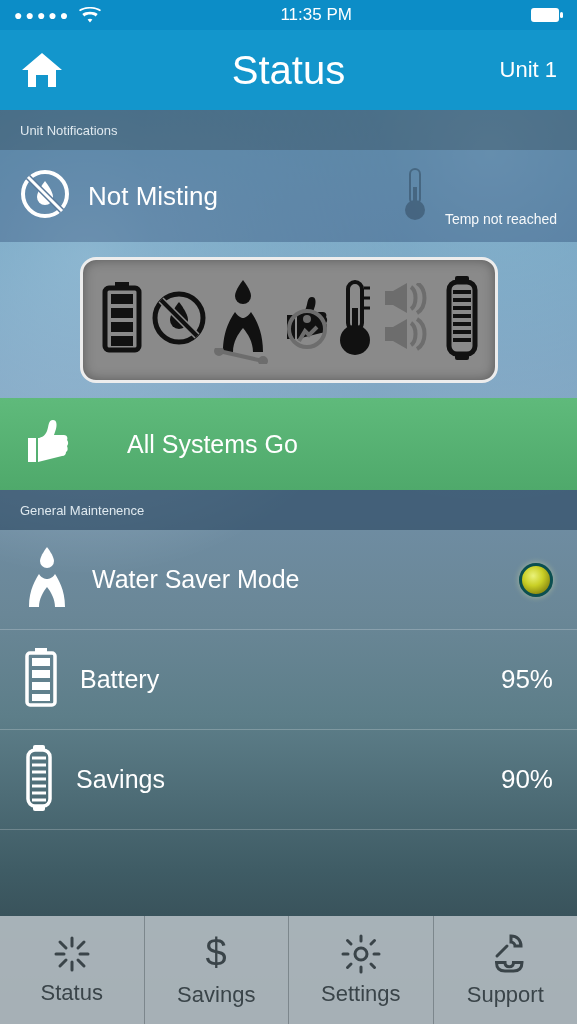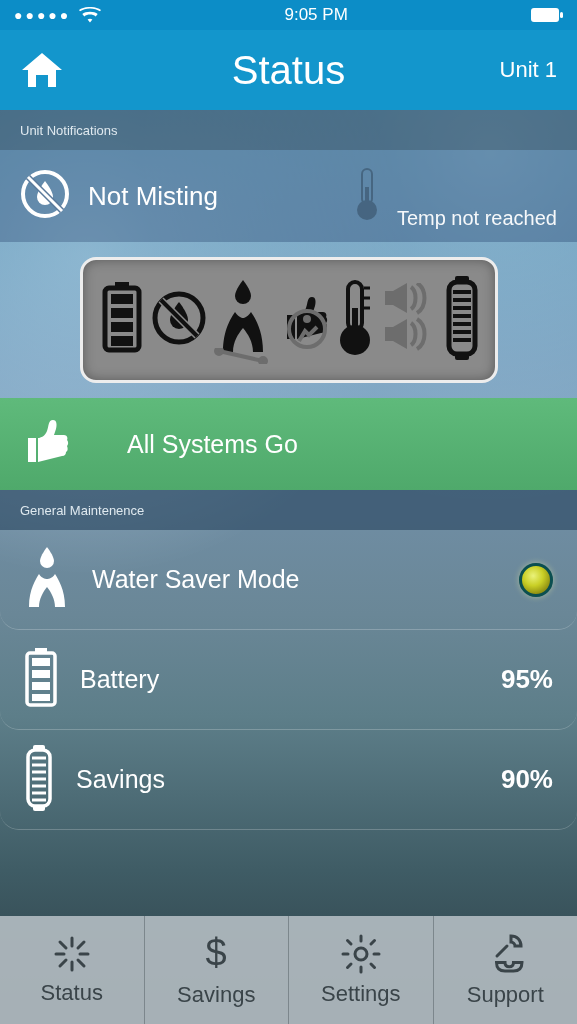--- a/index.html
+++ b/index.html
@@ -22,38 +22,38 @@
   .header .unit { font-size:22px; font-weight:300; }
   .home svg { display:block; }
 
   
   .section-label { height:40px; background:rgba(40,70,95,.62); color:#dfe9ef; font-size:13px; font-weight:300; display:flex; align-items:center; padding:0 20px; }
 
   
   .row-notmist { height:92px; background:rgba(60,100,140,.55); display:flex; align-items:center; color:#fff; padding:0 20px; }
   .row-notmist .lbl { font-size:26px; font-weight:300; margin-left:18px; flex:1; }
   .row-notmist .temp-ico { margin-right:18px; opacity:.35; }
-  .row-notmist .temp-txt { font-size:20px; opacity:.95; font-weight:300;margin-top:45px; }
+  .row-notmist .temp-txt { font-size:14px; opacity:.95; font-weight:300;margin-top:45px; }
 
   
   .panel-wrap { height:156px; display:flex; align-items:center; justify-content:center;
     background:linear-gradient(180deg, rgba(120,170,200,.58), rgba(140,180,210,.58)); }
   .panel { width:418px; height:126px; border-radius:16px; background:#8a8a8a; border:3px solid #ededed;
     box-shadow:inset 0 0 12px rgba(0,0,0,.35); display:flex; align-items:center; gap:8px; padding:0 18px; }
   .panel .ic { flex:0 0 auto; }
 
   
   .row-asg { height:92px; background:linear-gradient(180deg,#5fba7b 0%, #4fa96b 100%); display:flex; align-items:center; padding:0 24px; color:#fff;gap:33px; }
   .row-asg .lbl { font-size:25px; font-weight:300; margin-left:24px; }
 
   
   .mrows { }
-  .mrow { height:100px; display:flex; align-items:center; padding:0 24px; color:#fff; border-bottom:1px solid rgba(255,255,255,.22);border-radius:19px; }
+  .mrow { height:100px; display:flex; align-items:center; padding:0 24px; color:#fff; border-bottom:1px solid rgba(255,255,255,.22); }
   .mrow .lbl { font-size:25px; font-weight:300; margin-left:22px; flex:1; }
-  .mrow .val { font-size:26px; font-weight:700; }
+  .mrow .val { font-size:26px; font-weight:400; }
   .led { width:34px; height:34px; border-radius:50%; background:radial-gradient(circle at 40% 35%, #eaf27a 0%, #c9cf26 40%, #8e8e12 75%, #3a3a08 100%); border:3px solid #0b4f50; box-shadow:0 0 6px rgba(255,255,160,.4); }
 
   
   .tabbar { position:absolute; bottom:0; left:0; right:0; height:108px; background:rgba(180,188,194,.9); display:flex; }
   .tabbar .tab { flex:1; display:flex; flex-direction:column; align-items:center; justify-content:center; gap:6px; color:#3a4449; font-size:22px; font-weight:300; border-right:1px solid rgba(90,100,105,.55); }
   .tabbar .tab:last-child { border-right:none; }
   .tabbar svg { display:block; }
 
 </style>
 </head>
@@ -63,21 +63,21 @@
 
   <div class="statusbar">
     <div class="sb-left">
       <span class="dots">●●●●●</span>
       <span class="wifi">
         <svg width="22" height="16" viewBox="0 0 22 16">
             <path fill="#fff" d="M11 15.5l-2.4-2.9c1.4-1.2 3.4-1.2 4.8 0L11 15.5zM5.3 9.4l-2-2.4C6.5 4.1 15.5 4.1 18.7 7l-2 2.4c-3.1-2.6-8.3-2.6-11.4 0zM1 4.3l-1-1.2C5.3-1.1 16.7-1.1 22 3.1l-1 1.2C15.9.4 6.1.4 1 4.3z"></path>
           </svg>
       </span>
     </div>
-    <span style="font-weight:500;">9:05 PM</span>
+    <span style="font-weight:500;">11:35 PM</span>
     <span class="bat">
       <svg width="32" height="14" viewBox="0 0 32 14">
           <rect x="0" y="0" width="28" height="14" rx="3" fill="#fff"></rect>
           <rect x="29" y="4" width="3" height="6" rx="1.5" fill="#fff"></rect>
         </svg>
     </span>
   </div>
 
   <div class="header">
     <span class="home">

